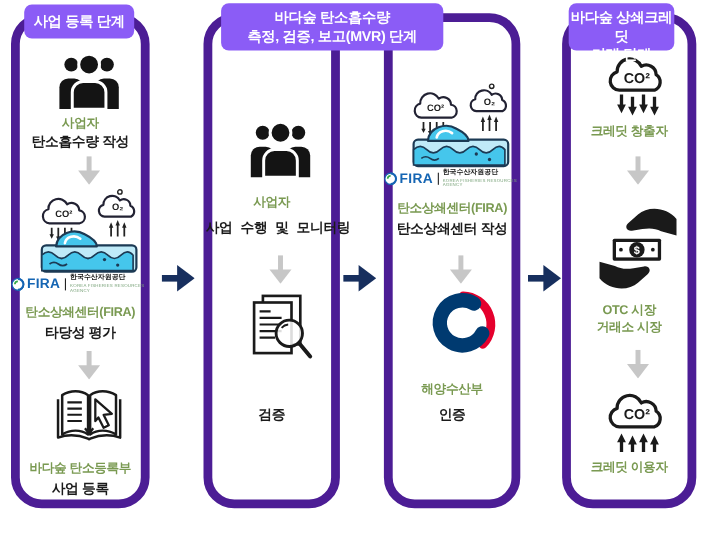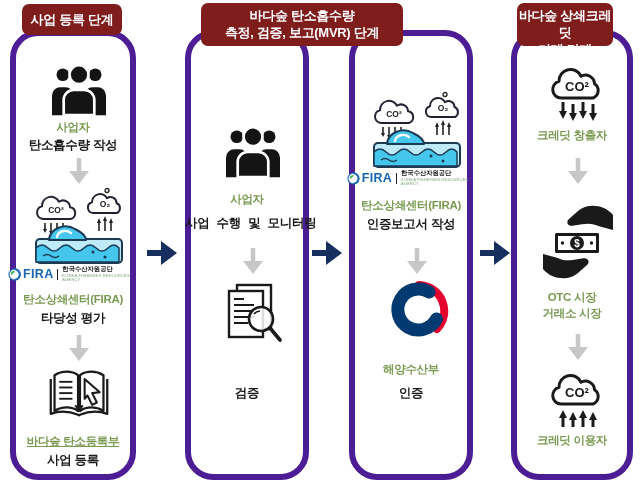--- a/index.html
+++ b/index.html
@@ -1,19 +1,19 @@
 <!DOCTYPE html>
 <html><head>
 <meta charset="utf-8">
 <style>
   html,body{margin:0;padding:0;background:#fff;}
   body{font-family:"Liberation Sans","DejaVu Sans",sans-serif;}
   .canvas{position:relative;width:640px;height:486px;background:#fff;overflow:hidden;}
-  .panel{position:absolute;top:30px;height:450px;background:#fff;border:6px solid #4c1d95;border-radius:28px;box-sizing:border-box;}
-  .stage-header{position:absolute;background:#7f1d1d;color:#fff;font-weight:700;border-radius:7px;text-align:center;z-index:5;letter-spacing:-0.3px;}
+  .panel{position:absolute;top:12px;height:450px;background:#fff;border:8px solid #4c1d95;border-radius:28px;box-sizing:border-box;}
+  .stage-header{position:absolute;background:#8b5cf6;color:#fff;font-weight:700;border-radius:7px;text-align:center;z-index:5;letter-spacing:-0.3px;}
   .stage-header .hl{display:block;font-size:13px;line-height:17px;}
   .one-line{font-size:13px;line-height:31px;}
   .two-line{padding-top:4px;box-sizing:border-box;}
   .abs{position:absolute;}
   .lbl{position:absolute;left:-6px;right:-6px;text-align:center;white-space:nowrap;letter-spacing:-0.3px;}
   .green{color:#7a9a52;font-weight:700;font-size:11.5px;}
   .black{color:#1b1b1b;font-weight:700;font-size:12.5px;}
   .fira-row{position:absolute;left:-8px;right:-8px;height:20px;display:flex;justify-content:center;align-items:center;gap:2px;}
   .fira-name{color:#1565b3;font-weight:800;font-size:12.5px;letter-spacing:0.3px;}
   .fira-divider{width:1px;height:11px;background:#222;margin:0 2px;}
@@ -116,21 +116,21 @@
       </g>
       <g stroke="#1a1a1a" stroke-width="2">
           <path d="M13,17 h14"></path>
           <path d="M13,23 h14"></path>
           <path d="M13,29 h14"></path>
           <path d="M13,35 h14"></path>
         </g>
       <path d="M34,30 V46 M30,42 L34,47 L38,42" fill="none" stroke="#1a1a1a" stroke-width="2.2" stroke-linejoin="round"></path>
       <polygon points="40,14 56,28 48,29 53,39 48,41.5 43,31.5 40,35" fill="#fff" stroke="#1a1a1a" stroke-width="2.2" stroke-linejoin="round"></polygon>
     </svg>
-    <div class="lbl green" style="top:398px;text-decoration:underline;">바다숲 탄소등록부</div>
+    <div class="lbl green" style="top:398px;">바다숲 탄소등록부</div>
     <div class="lbl black" style="top:416px;">사업 등록</div>
   </div>
 
   <div class="panel" style="left:185px;width:124px;">
     <svg class="abs" style="left:33px;top:89px;" width="58" height="54" viewBox="0 0 64 60">
       <g fill="#141414">
         <circle cx="14" cy="13" r="7"></circle>
         <path d="M2,58 V36 a9,9 0 0 1 9,-9 h6 a9,9 0 0 1 9,9 v22 z"></path>
         <circle cx="50" cy="13" r="7"></circle>
         <path d="M38,58 V36 a9,9 0 0 1 9,-9 h6 a9,9 0 0 1 9,9 v22 z"></path>
@@ -212,21 +212,21 @@
         <path d="M8,4.5 a3.5,3.5 0 0 0 -3.5,3.5" fill="none" stroke="#35a94a" stroke-width="2"></path>
       </svg>
       <span class="fira-name">FIRA</span>
       <div class="fira-divider"></div>
       <div class="fira-org">
         <div class="org">한국수산자원공단</div>
         <div class="org-sub">KOREA FISHERIES RESOURCES AGENCY</div>
       </div>
     </div>
     <div class="lbl green" style="top:162px;">탄소상쇄센터(FIRA)</div>
-    <div class="lbl black" style="top:180px;">인증보고서 작성</div>
+    <div class="lbl black" style="top:180px;">탄소상쇄센터 작성</div>
 
     <svg class="abs" style="left:51px;top:212px;" width="22" height="26" viewBox="0 0 22 26">
       <g fill="#c7c7c7">
           <rect x="8.75" y="0" width="4.5" height="14"></rect>
           <polygon points="1,13 21,13 11,26"></polygon>
         </g>
     </svg>
 
     <svg class="abs" style="left:30px;top:244px;" width="64" height="64" viewBox="0 0 64 64">
       <path d="M34,5 A26,26 0 0 1 52,49" fill="none" stroke="#e5002d" stroke-width="8" stroke-linecap="round"></path>

